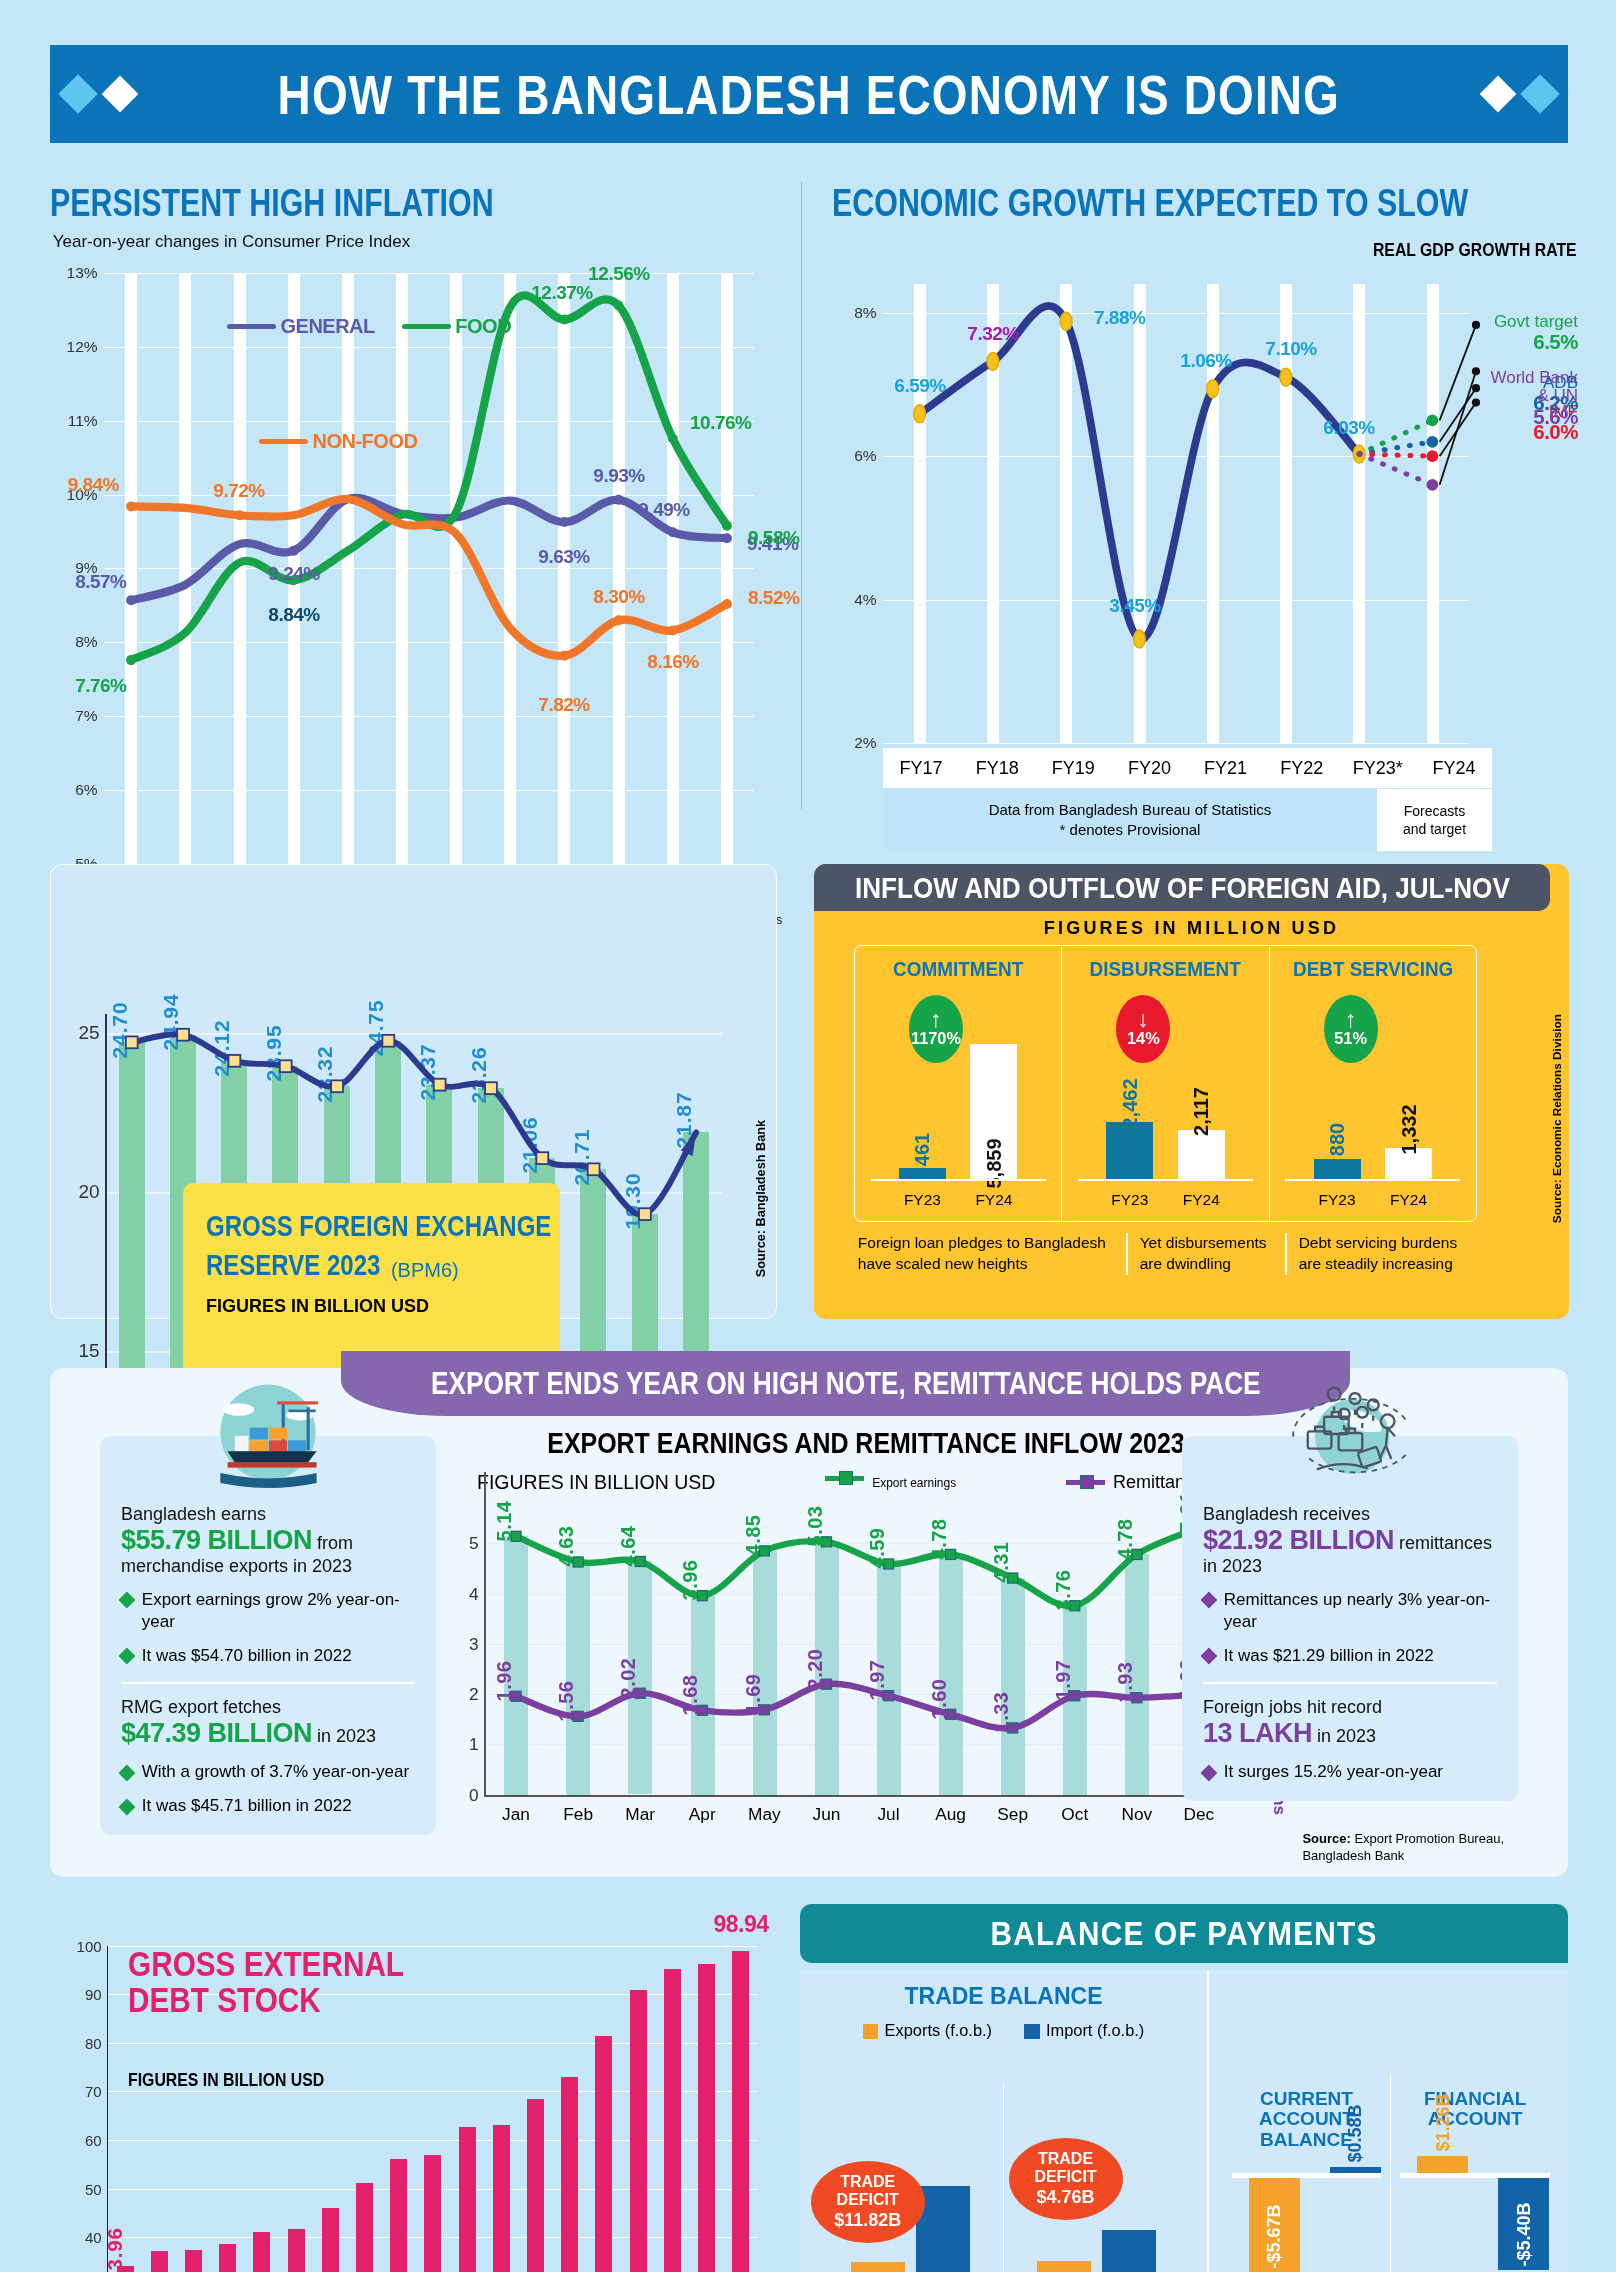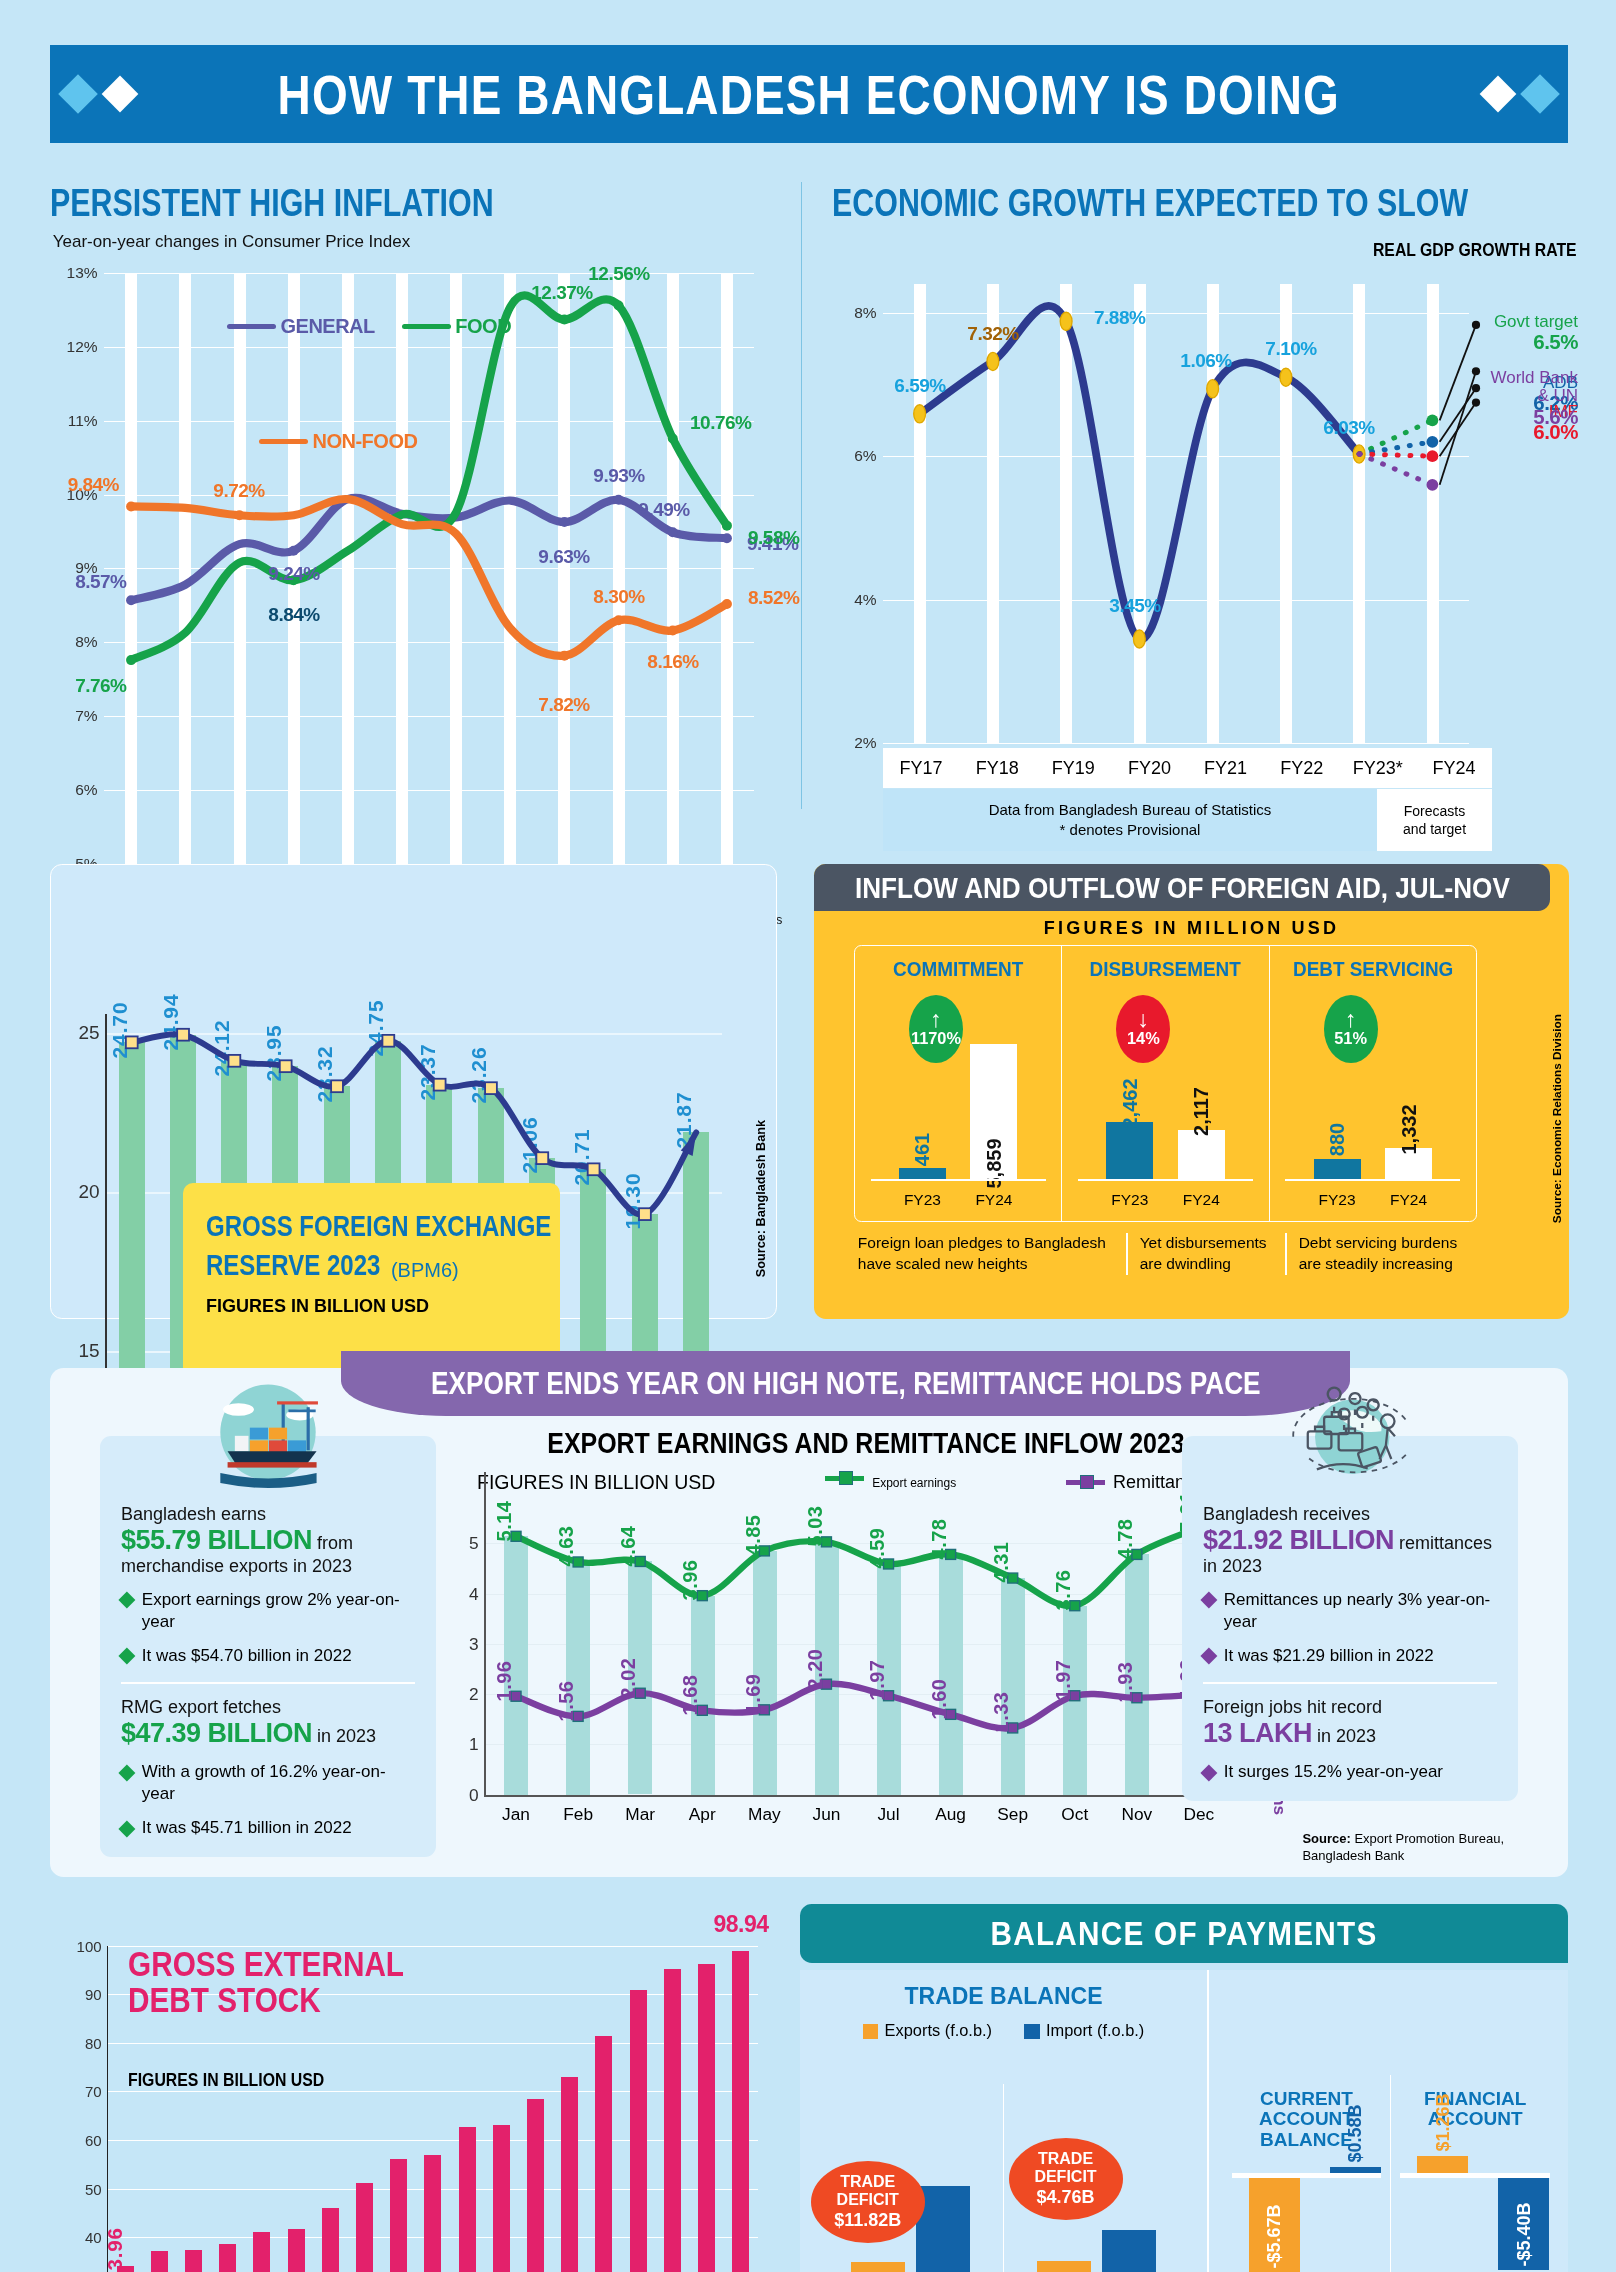--- a/index.html
+++ b/index.html
@@ -329,21 +329,21 @@
         <line x1="1225.375" y1="299.84375" x2="1305.375" y2="89.84375" stroke="#111" stroke-width="4"></line>
         <circle cx="1305.375" cy="89.84375" r="9" fill="#111"></circle>
         <line x1="1225.375" y1="347.1875" x2="1305.375" y2="229.1875" stroke="#111" stroke-width="4"></line>
         <circle cx="1305.375" cy="229.1875" r="9" fill="#111"></circle>
         <line x1="1225.375" y1="378.75" x2="1305.375" y2="260.75" stroke="#111" stroke-width="4"></line>
         <circle cx="1305.375" cy="260.75" r="9" fill="#111"></circle>
         <line x1="1225.375" y1="441.8750000000001" x2="1305.375" y2="191.8750000000001" stroke="#111" stroke-width="4"></line>
         <circle cx="1305.375" cy="191.8750000000001" r="9" fill="#111"></circle>
       </svg>
       <div class="dlabel" style="color: rgb(23, 162, 221); left: 37px; top: 102px; transform: translate(-50%, -50%);">6.59%</div>
-      <div class="dlabel" style="color: #a16207; left: 110px; top: 50px; transform: translate(-50%, -50%);">7.32%</div>
+      <div class="dlabel" style="color: #a21caf; left: 110px; top: 50px; transform: translate(-50%, -50%);">7.32%</div>
       <div class="dlabel" style="color: rgb(23, 162, 221); left: 211px; top: 34px; transform: translate(0px, -50%);">7.88%</div>
       <div class="dlabel" style="color: rgb(23, 162, 221); left: 252px; top: 322px; transform: translate(-50%, -50%);">3.45%</div>
       <div class="dlabel" style="color: rgb(23, 162, 221); left: 323px; top: 77px; transform: translate(-50%, -50%);">1.06%</div>
       <div class="dlabel" style="color: rgb(23, 162, 221); left: 408px; top: 65px; transform: translate(-50%, -50%);">7.10%</div>
       <div class="dlabel" style="color: rgb(23, 162, 221); left: 466px; top: 144px; transform: translate(-50%, -50%);">6.03%</div>
       <div style="position: absolute; left: 600px; top: 29px; text-align: right; width: 95px; line-height: 1.08;">
         <div style="color: rgb(22, 163, 74); font-size: 17px;">Govt target</div>
         <div class="dlabel" style="color: rgb(22, 163, 74); font-size: 20.5px; position: static;">6.5%</div>
       </div>
       <div style="position: absolute; left: 600px; top: 90px; text-align: right; width: 95px; line-height: 1.08;">
@@ -570,21 +570,21 @@
         <span class="sc-di" style="background:#16a34a"></span>
         <span>It was $54.70 billion in 2022</span>
       </div>
     <div class="sc-rule"></div>
     <div class="sc-head">RMG export fetches</div>
     <div>
       <span class="sc-big" style="color:#16a34a">$47.39 BILLION</span><span class="sc-head"> in 2023</span>
     </div>
     <div class="sc-li">
         <span class="sc-di" style="background:#16a34a"></span>
-        <span>With a growth of 16.2% year-on-year</span>
+        <span>With a growth of 3.7% year-on-year</span>
       </div>
     <div class="sc-li">
         <span class="sc-di" style="background:#16a34a"></span>
         <span>It was $45.71 billion in 2022</span>
       </div>
   </div>
 
   <div id="exp-chart">
     <div id="exp-title">EXPORT EARNINGS AND REMITTANCE INFLOW 2023</div>
     <div id="exp-legend">

